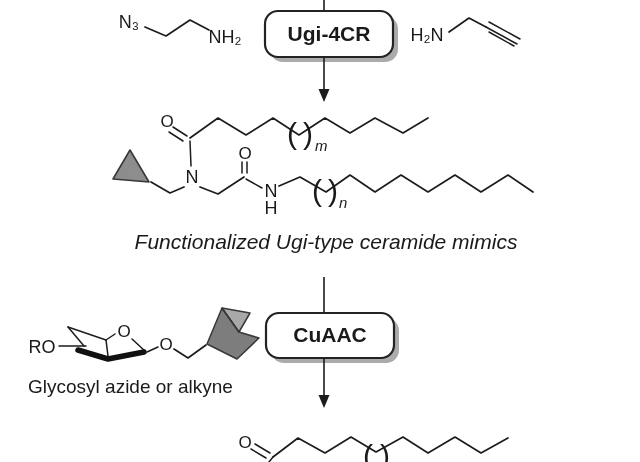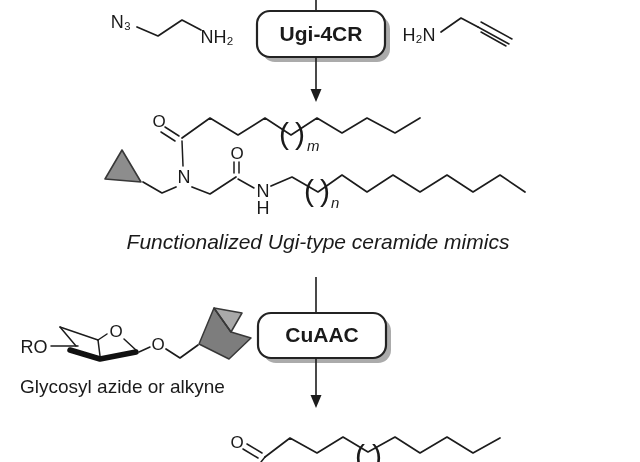--- a/index.html
+++ b/index.html
@@ -1,18 +1,19 @@
 <!DOCTYPE html>
 <html><head>
 <meta charset="utf-8">
 <style>
   html,body{margin:0;padding:0;background:#ffffff;}
   #canvas{
     position:relative;width:576px;height:462px;background:#ffffff;overflow:hidden;
     font-family:"Liberation Sans", sans-serif;
+    padding-left:8px;
   }
   svg{display:block;}
   text{fill:#1a1a1a;}
   .atom{font-size:17px;}
   .atom-lg{font-size:18px;}
   .boxlabel{font-size:21px;font-weight:bold;}
   .paren{font-size:30px;font-weight:400;}
   .sub{font-size:15px;font-style:italic;}
   .caption-italic{font-size:21px;font-style:italic;}
   .caption-plain{font-size:19px;}

